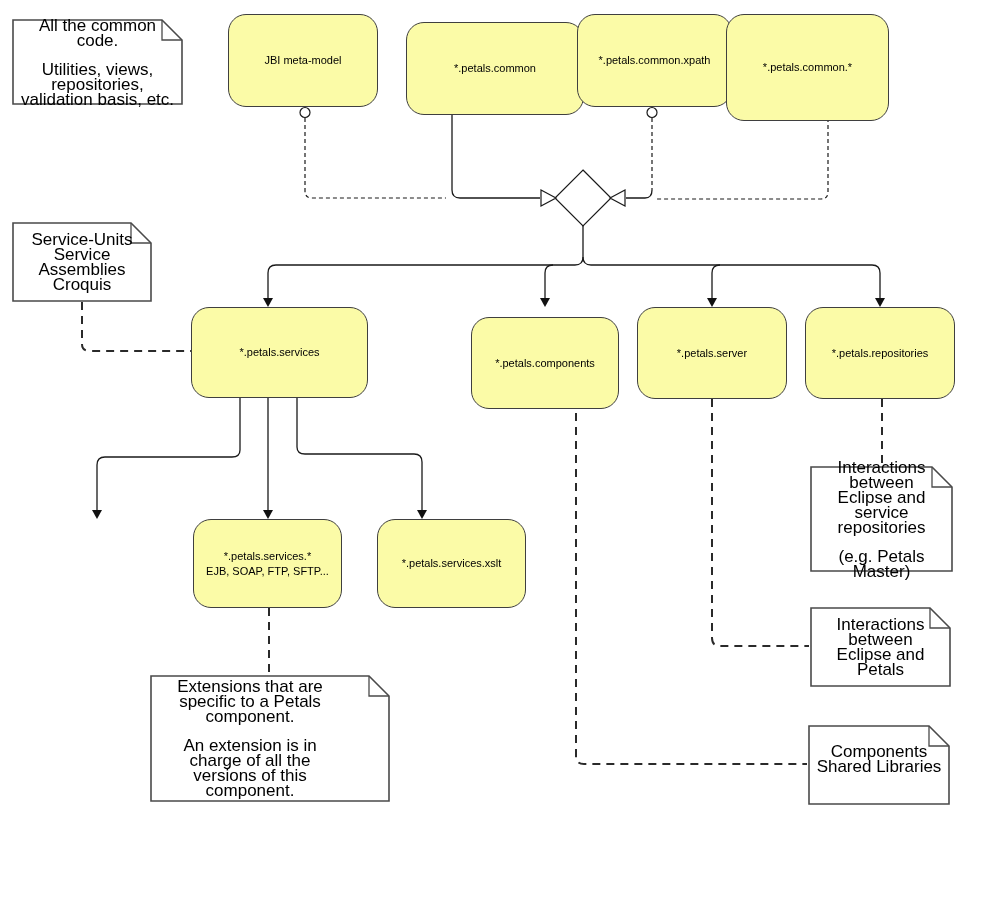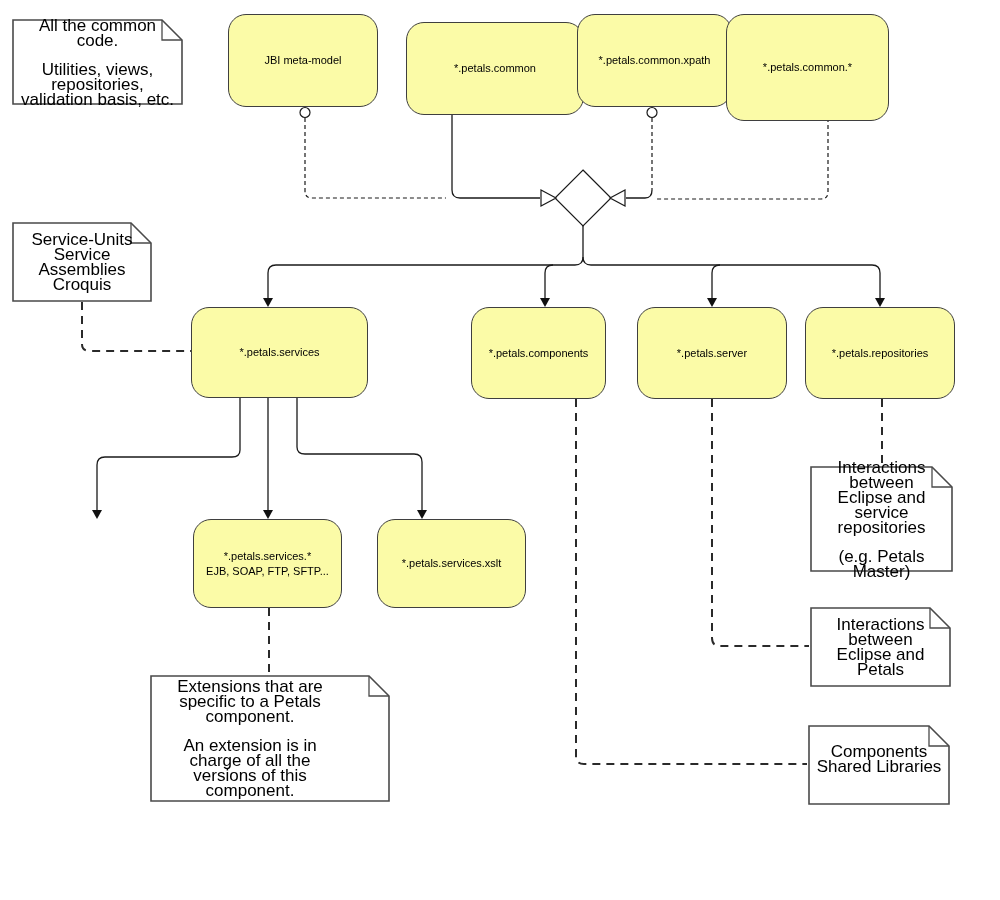--- a/index.html
+++ b/index.html
@@ -91,21 +91,21 @@
   <div class="pkg" style="left:577px;top:14px;width:155px;height:93px">
     <span>*.petals.common.xpath</span>
   </div>
   <div class="pkg" style="left:726px;top:14px;width:163px;height:107px">
     <span>*.petals.common.*</span>
   </div>
 
   <div class="pkg" style="left:191px;top:307px;width:177px;height:91px">
     <span>*.petals.services</span>
   </div>
-  <div class="pkg" style="left:471px;top:307px;width:135px;height:92px">
+  <div class="pkg" style="left:471px;top:317px;width:148px;height:92px">
     <span>*.petals.components</span>
   </div>
   <div class="pkg" style="left:637px;top:307px;width:150px;height:92px">
     <span>*.petals.server</span>
   </div>
   <div class="pkg" style="left:805px;top:307px;width:150px;height:92px">
     <span>*.petals.repositories</span>
   </div>
 
   <div class="pkg" style="left:193px;top:519px;width:149px;height:89px">

